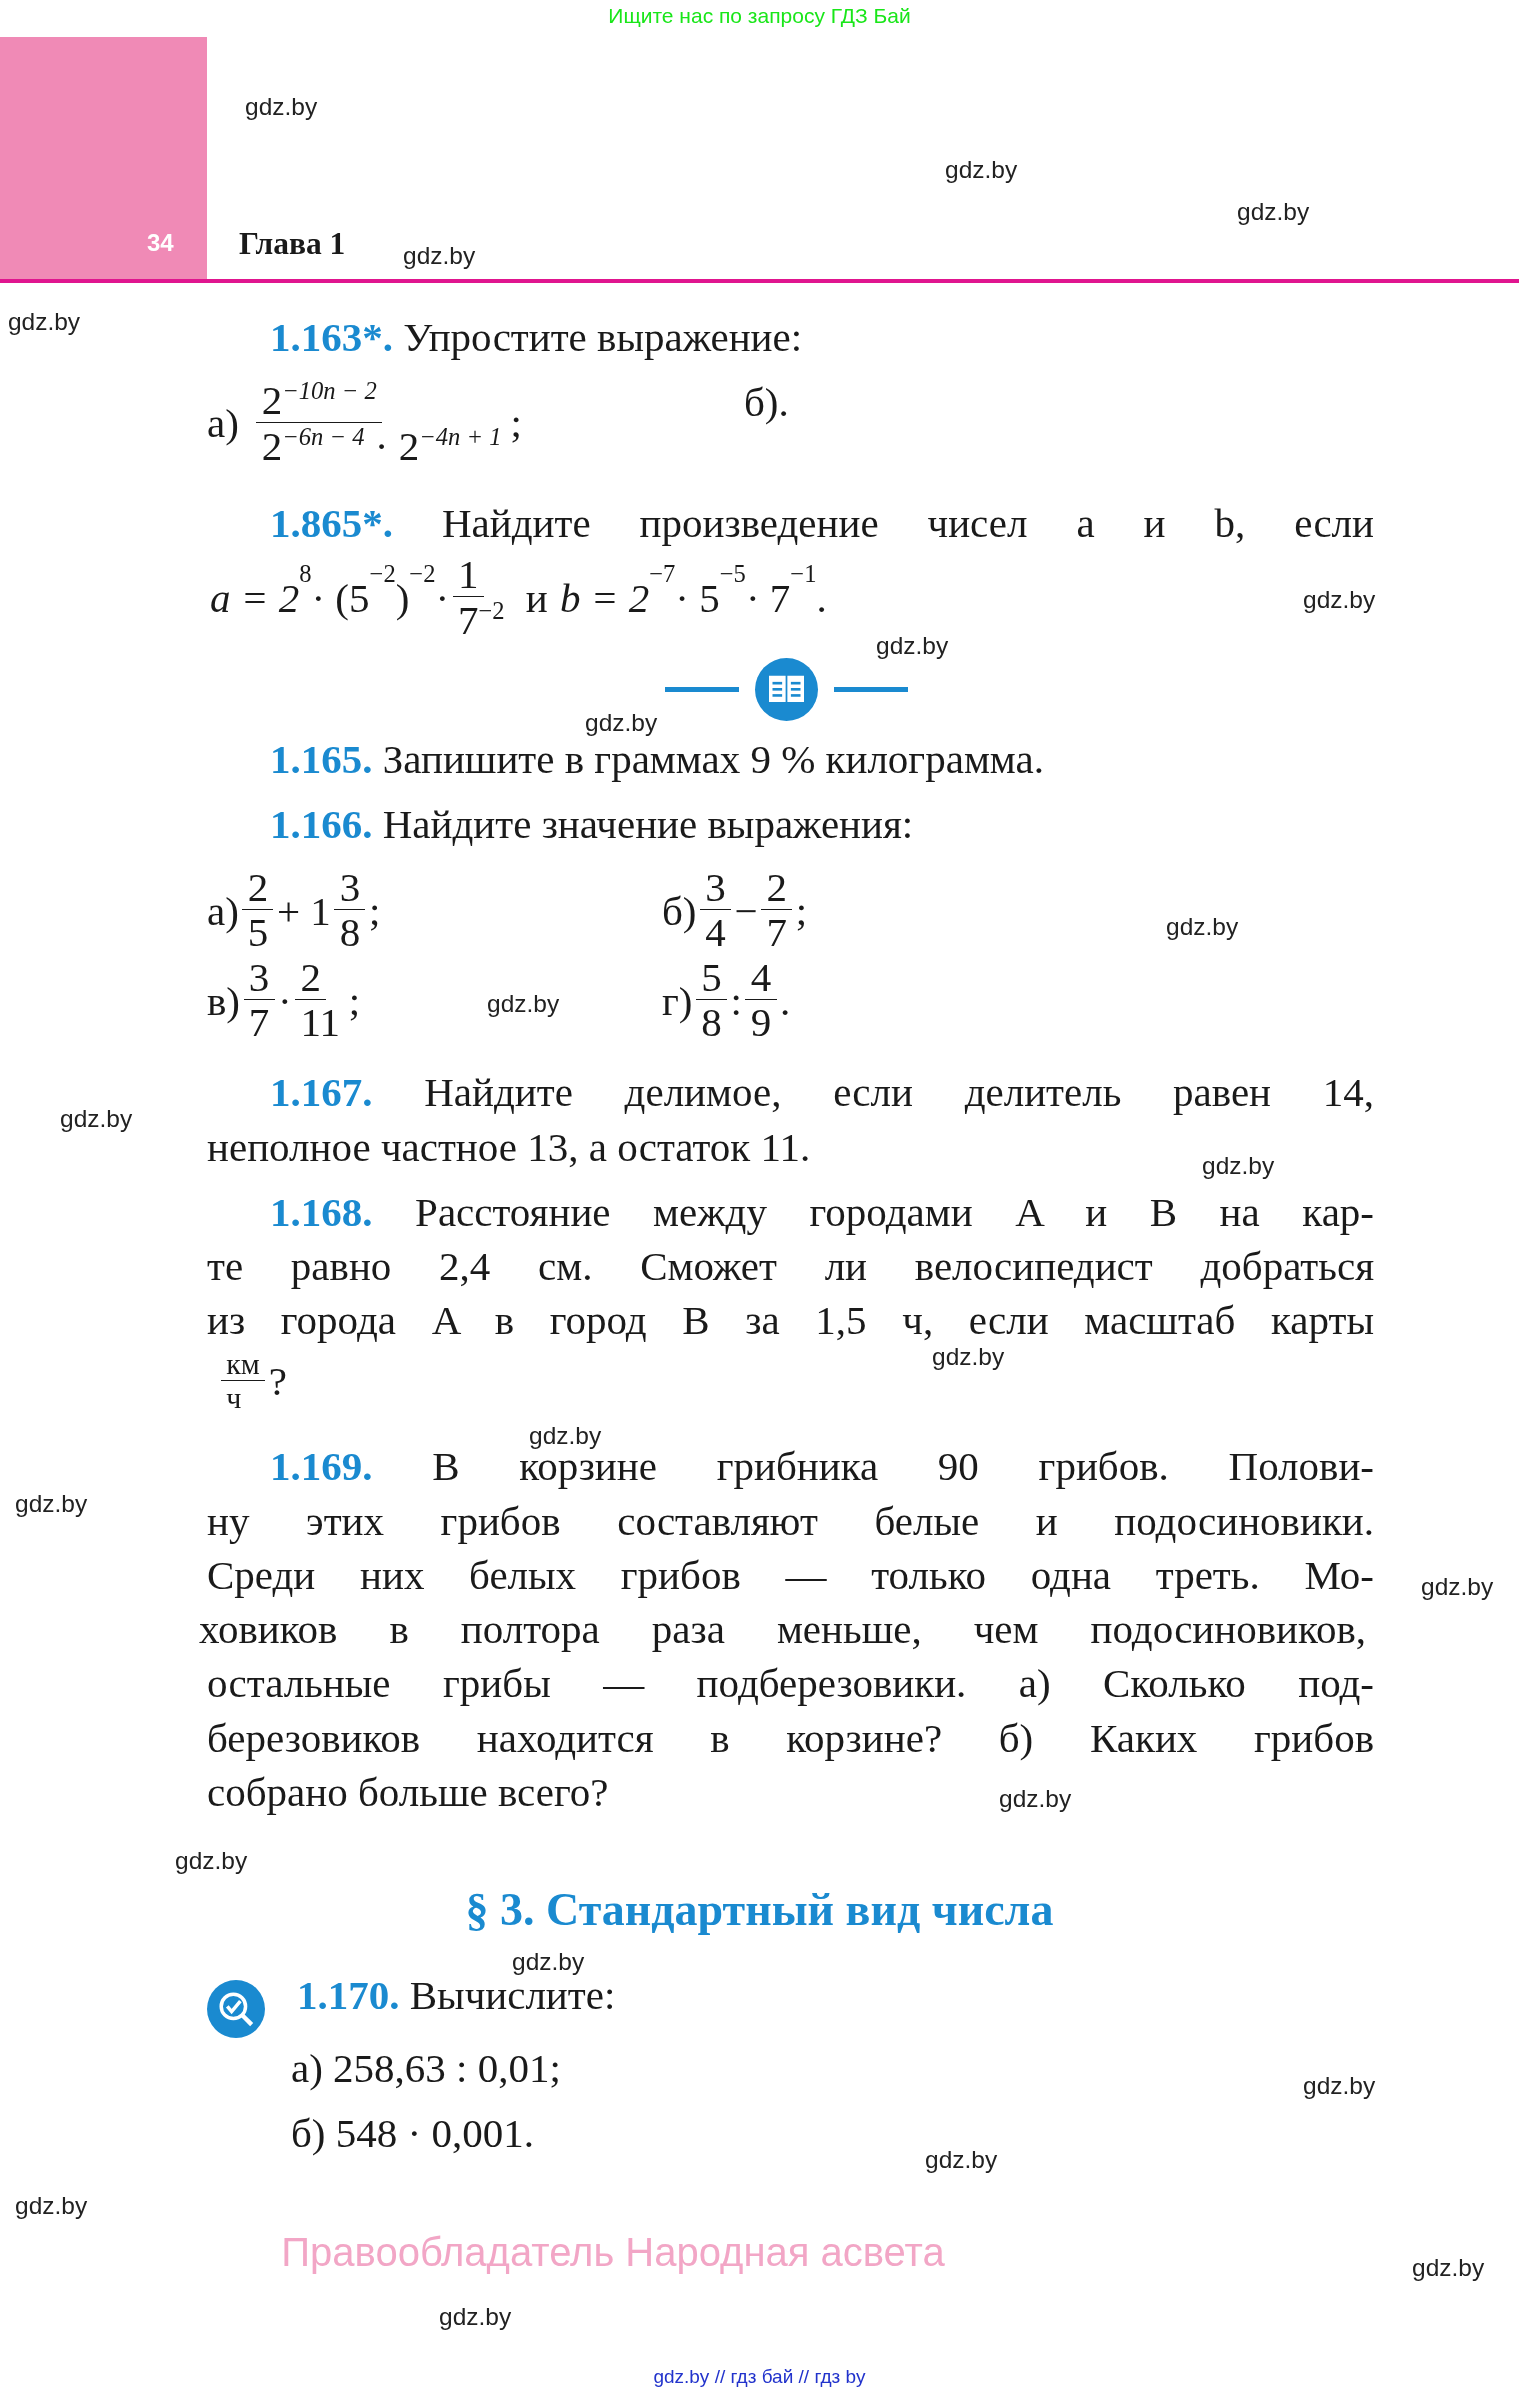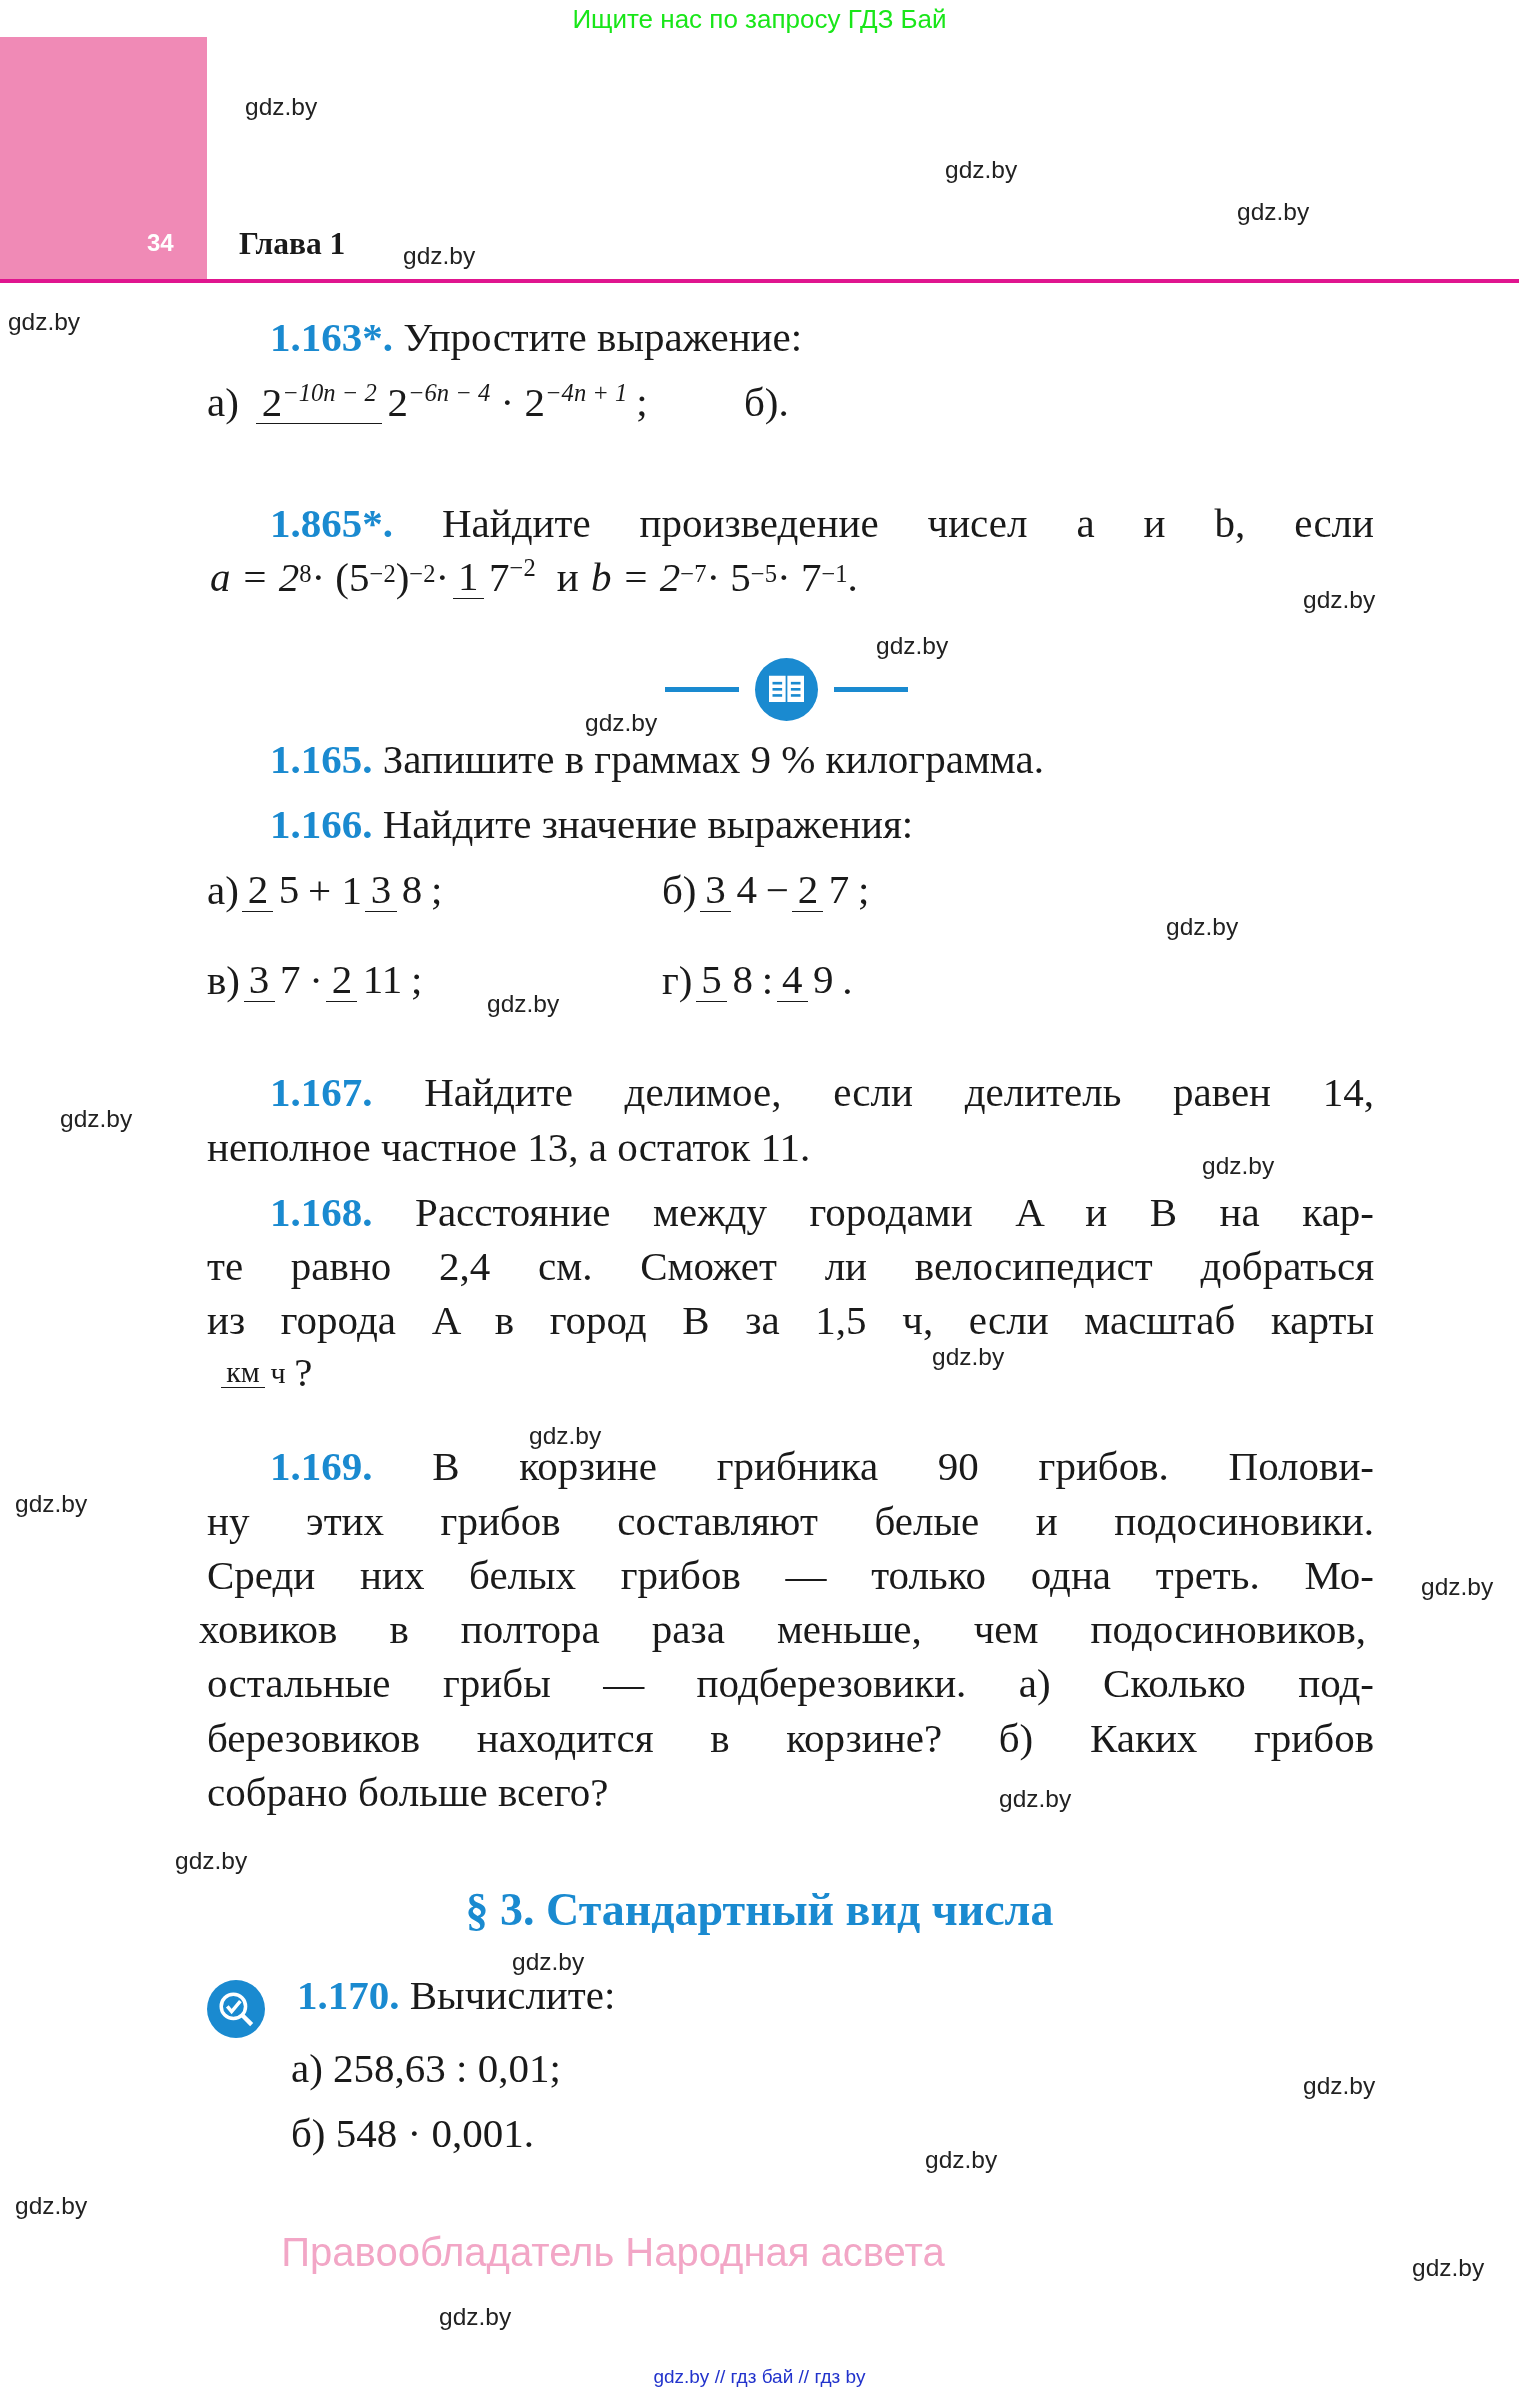--- a/index.html
+++ b/index.html
@@ -1,30 +1,30 @@
 <!DOCTYPE html>
 <html style="font-size:14px"><head>
 <meta charset="utf-8">
 <style>
   html, body { margin:0; padding:0; background:#fff; }
   body { width:1519px; height:2401px; position:relative; overflow:hidden;
          font-family:"DejaVu Serif","Liberation Serif",serif; color:#1a1a1a; }
   .abs { position:absolute; }
   .top-banner { top:3.5px; left:0; width:1519px; text-align:center; color:#19e619;
-                font-family:"Liberation Sans",sans-serif; font-size:26px; }
+                font-family:"Liberation Sans",sans-serif; font-size:21px; }
   .pink-block { top:37px; left:0; width:207px; height:243px; background:#f08ab6; }
   .page-num { top:229px; left:147px; color:#fff; font-family:"Liberation Sans",sans-serif;
               font-weight:bold; font-size:24px; }
   .chapter { top:226px; left:239px; font-weight:bold; font-size:31.5px; font-family:"Liberation Serif",serif; }
   .rule { top:279px; left:0; width:1519px; height:3.5px; background:#e0158f; }
   .wm { font-family:"Liberation Sans",sans-serif; font-size:24.5px; color:#222; }
   .num { color:#1a8ad0; font-weight:bold; }
   .line { font-size:41px; font-family:"Liberation Serif",serif; white-space:nowrap; }
   .just { text-align:justify; text-align-last:justify; width:1166px; }
-  .frac { display:inline-flex; align-items:center; vertical-align:middle; margin:0 3.5px; }
+  .frac { display:inline-flex; flex-direction:column; align-items:flex-start; vertical-align:middle; margin:0 3.5px; }
   .frac .n { border-bottom:1.8px solid #1a1a1a; padding:0 5.3px; line-height:1.05; }
   .frac .d { padding:0 5.3px; line-height:1.1; }
   sup { font-size:0.6em; }
   .it { font-style:italic; }
   .divider-line { height:4.4px; width:74px; background:#1a8ad0; }
   .icon-circle { width:63px; height:63px; border-radius:50%; background:#1a8ad0; display:flex; align-items:center; justify-content:center; }
   .section-title { top:1883px; left:0; width:1519px; text-align:center; color:#1a8ad0; font-weight:bold; font-size:46px; font-family:"Liberation Serif",serif; }
   .copyright { top:2230px; left:0; width:1226px; text-align:center; color:#f2a6c6; font-family:"Liberation Sans",sans-serif; font-size:40px; }
   .footer { top:2366px; left:0; width:1519px; text-align:center; color:#2233cc; font-family:"Liberation Sans",sans-serif; font-size:19px; }
 </style>

